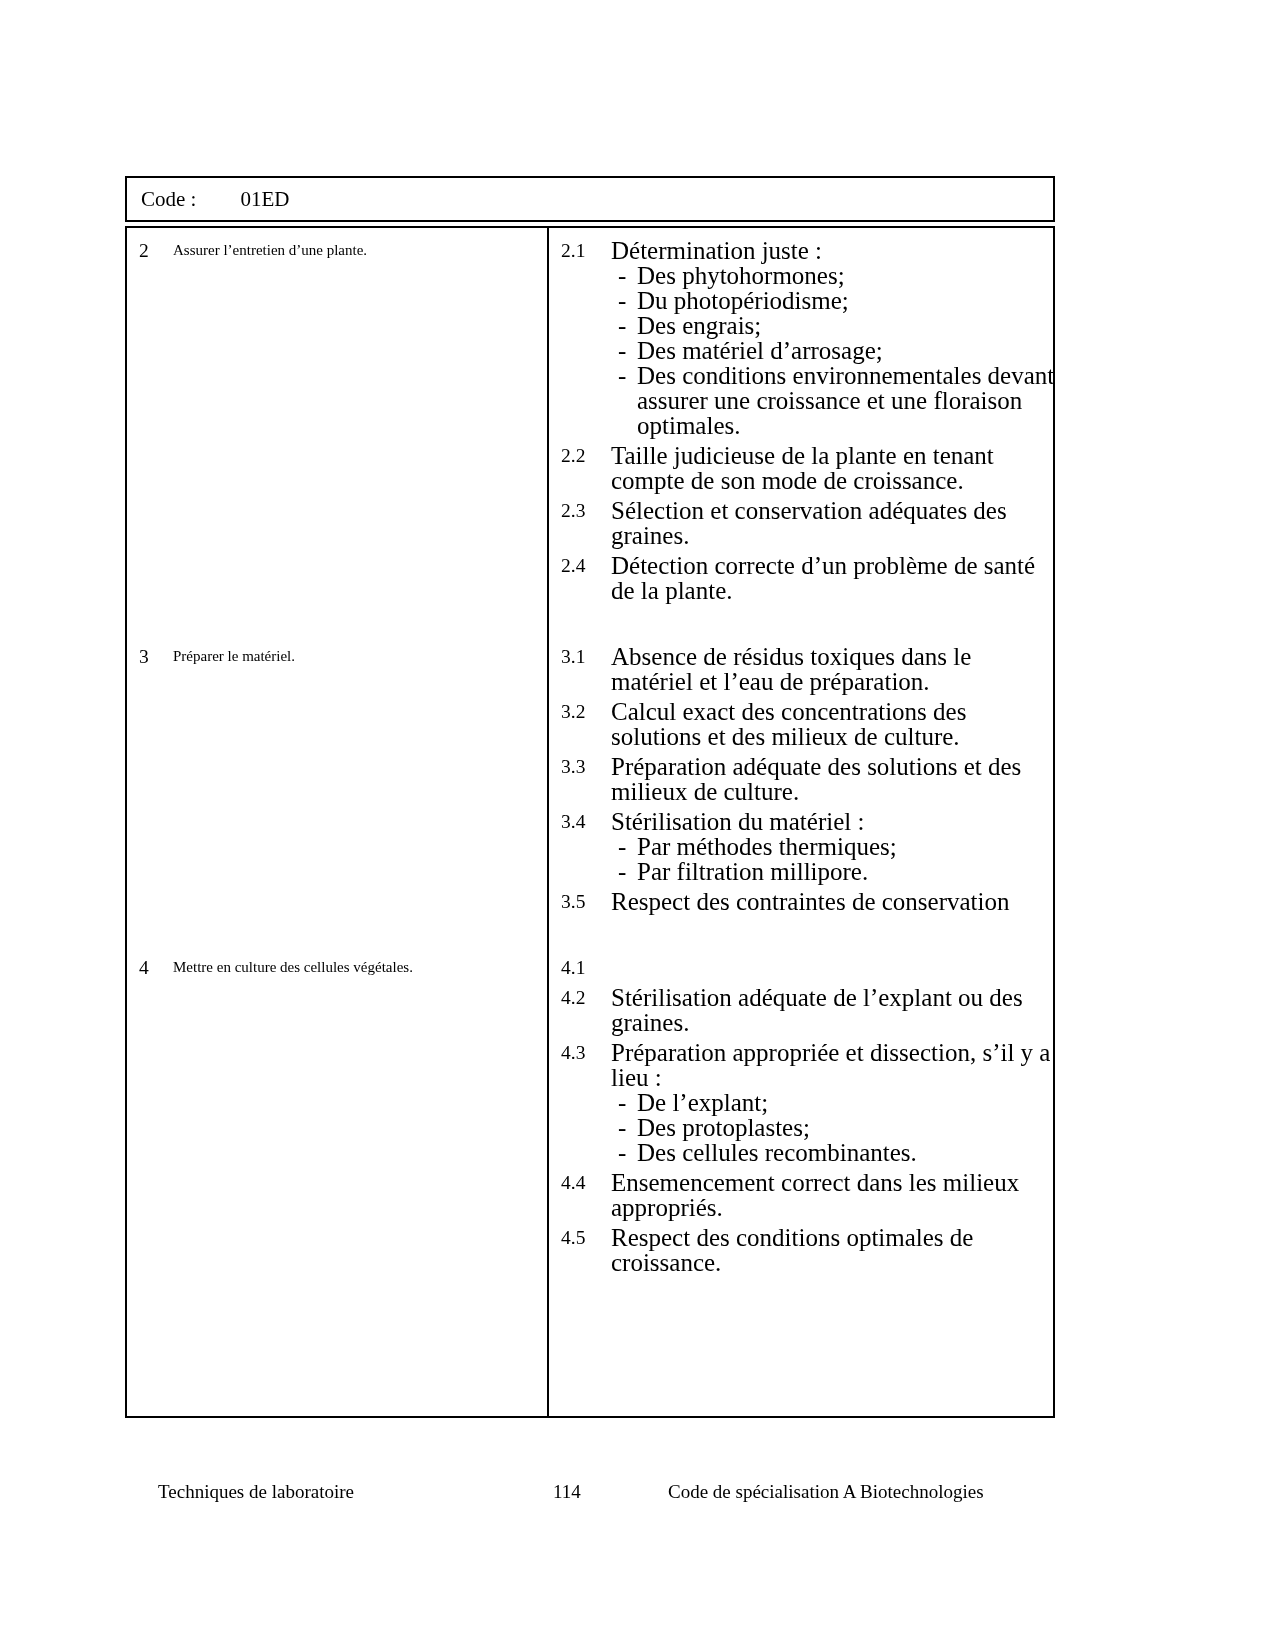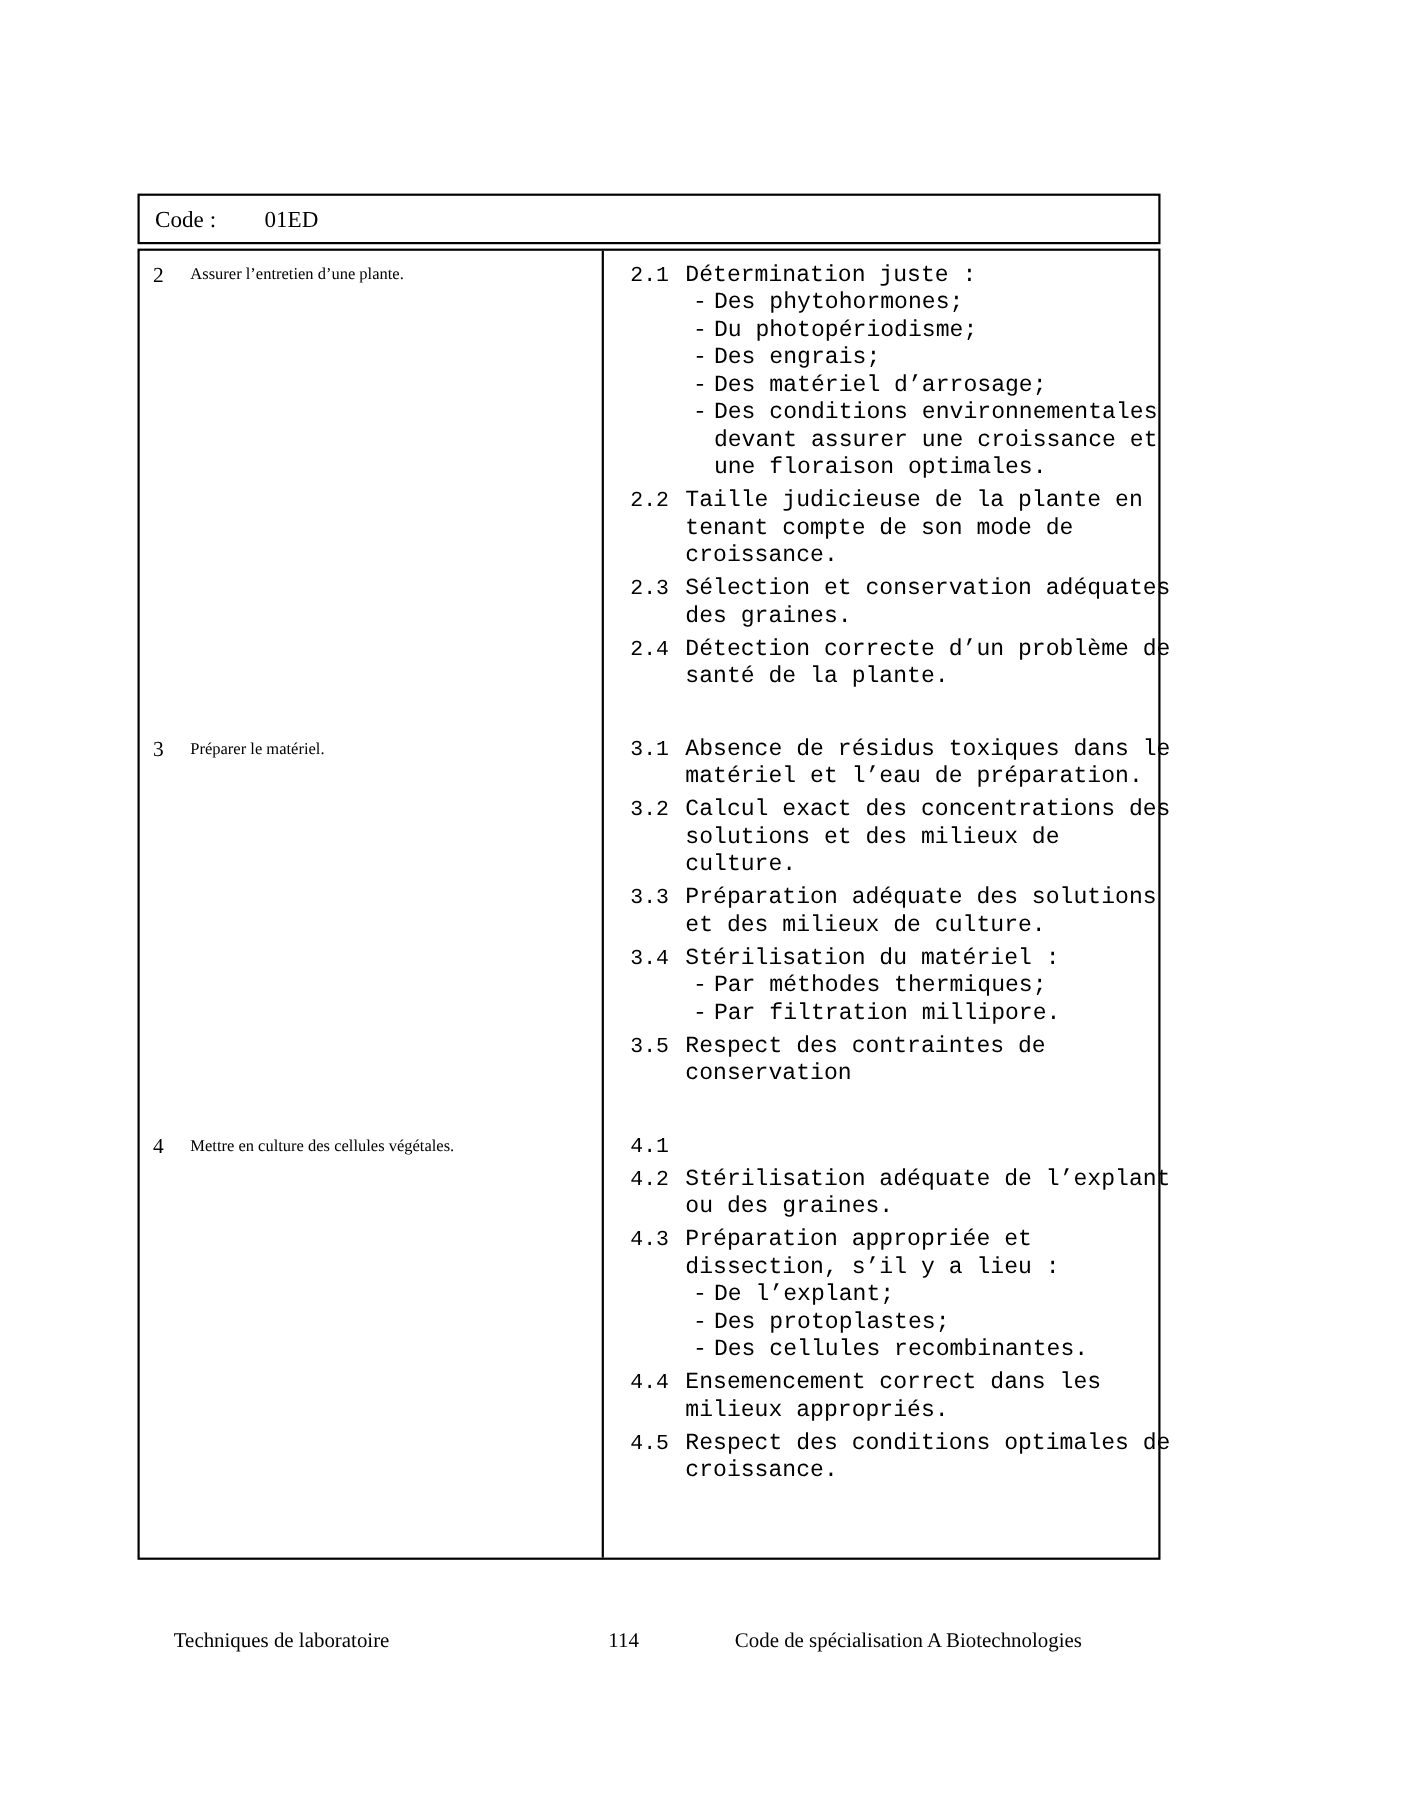--- a/index.html
+++ b/index.html
@@ -18,24 +18,24 @@
     border:2px solid #000; margin-top:4px; position:relative;
     min-height:1192px; padding-top:10px;
   }
   .column-divider {
     position:absolute; left:420px; top:0; bottom:0; width:2px; background:#000;
   }
   .section-row { display:flex; margin-bottom:36px; }
   .left-cell { width:420px; padding:0 14px 0 12px; display:flex; flex-shrink:0; }
   .task-num { width:34px; flex-shrink:0; font-size:19.5px; line-height:25px; }
   .task-text { font-size:15px; line-height:25px; }
-  .right-cell { flex:1; padding:0 8px 0 26px;font-family:Liberation Mono, monospace; }
+  .right-cell { flex:1; padding:0 8px 0 14px; }
   .criterion { display:flex; margin-bottom:5px; }
   .crit-num { width:50px; flex-shrink:0; font-size:19.5px; line-height:25px; }
-  .crit-body { width:445px; font-size:21px; line-height:25px; }
+  .crit-body { width:445px; font-size:25px; line-height:25px; }
   .crit-text { }
   .bullet { position:relative; padding-left:26px; }
   .bullet::before { content:"-"; position:absolute; left:7px; }
   .footer { position:absolute; left:0; top:1481px; width:1275px; height:26px; font-size:19px; }
   .footer-left  { position:absolute; left:140px;margin-left:18px; }
   .footer-page  { position:absolute; left:553px; }
   .footer-right { position:absolute; left:668px; }
 </style>
 </head>
 <body>

